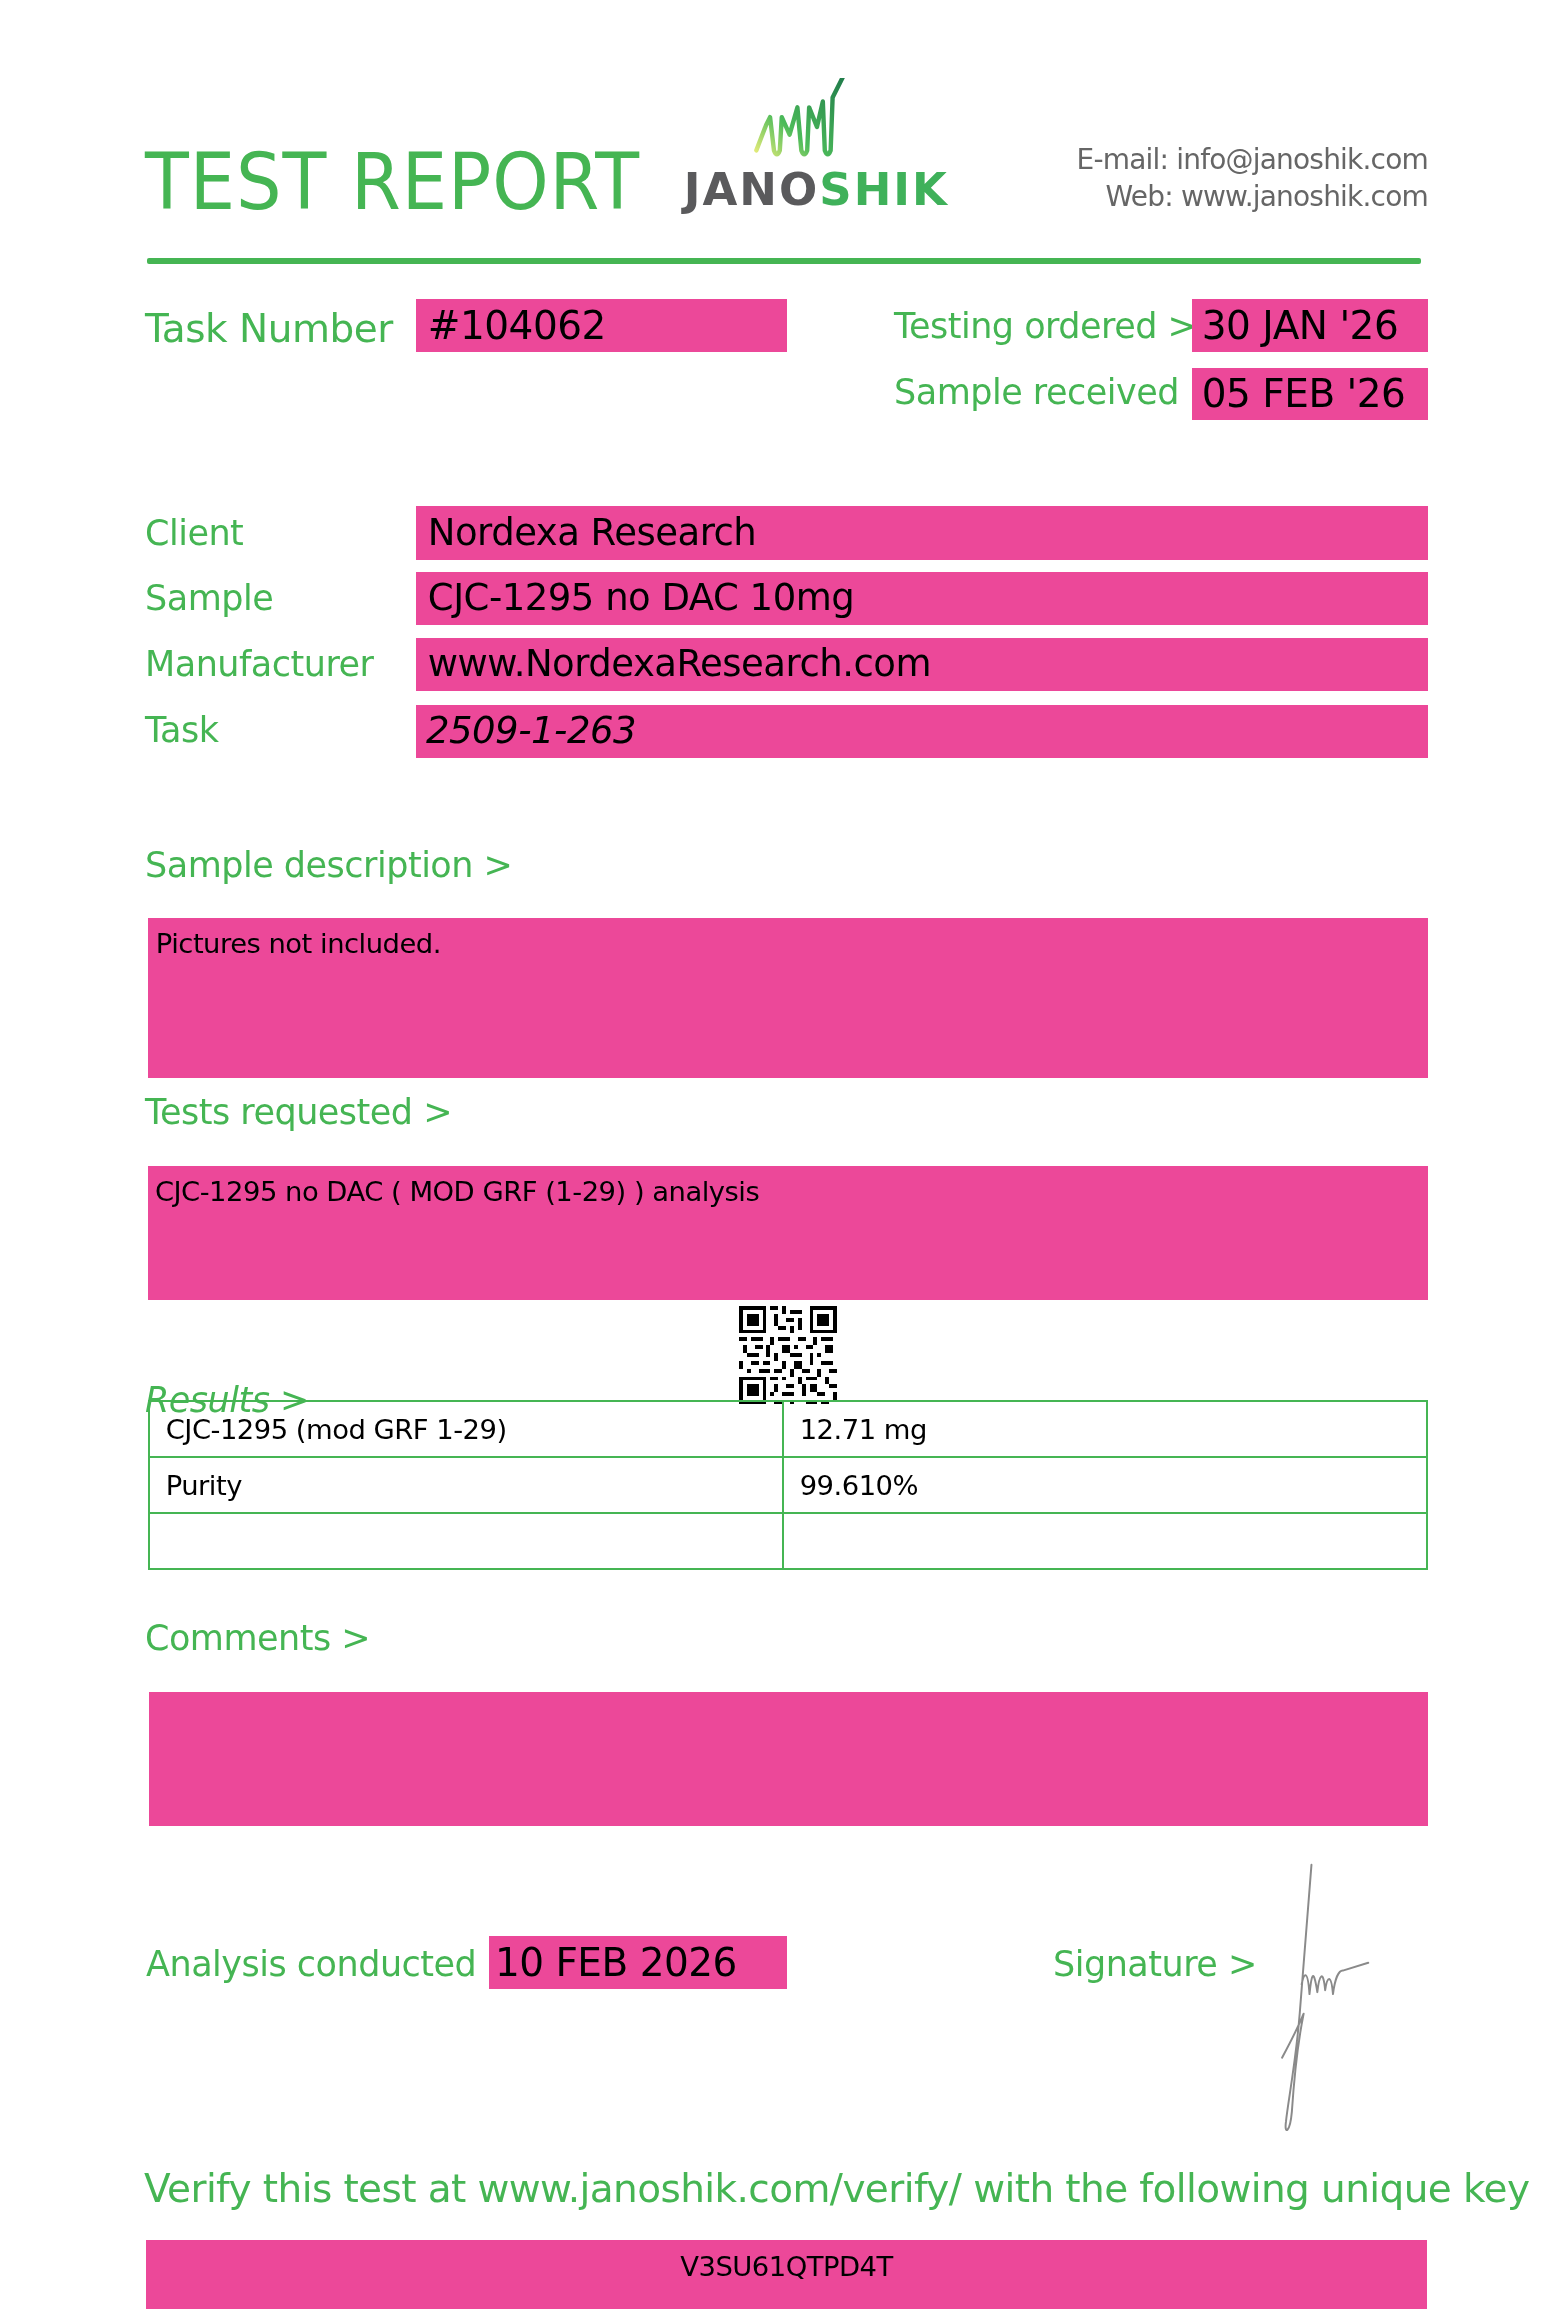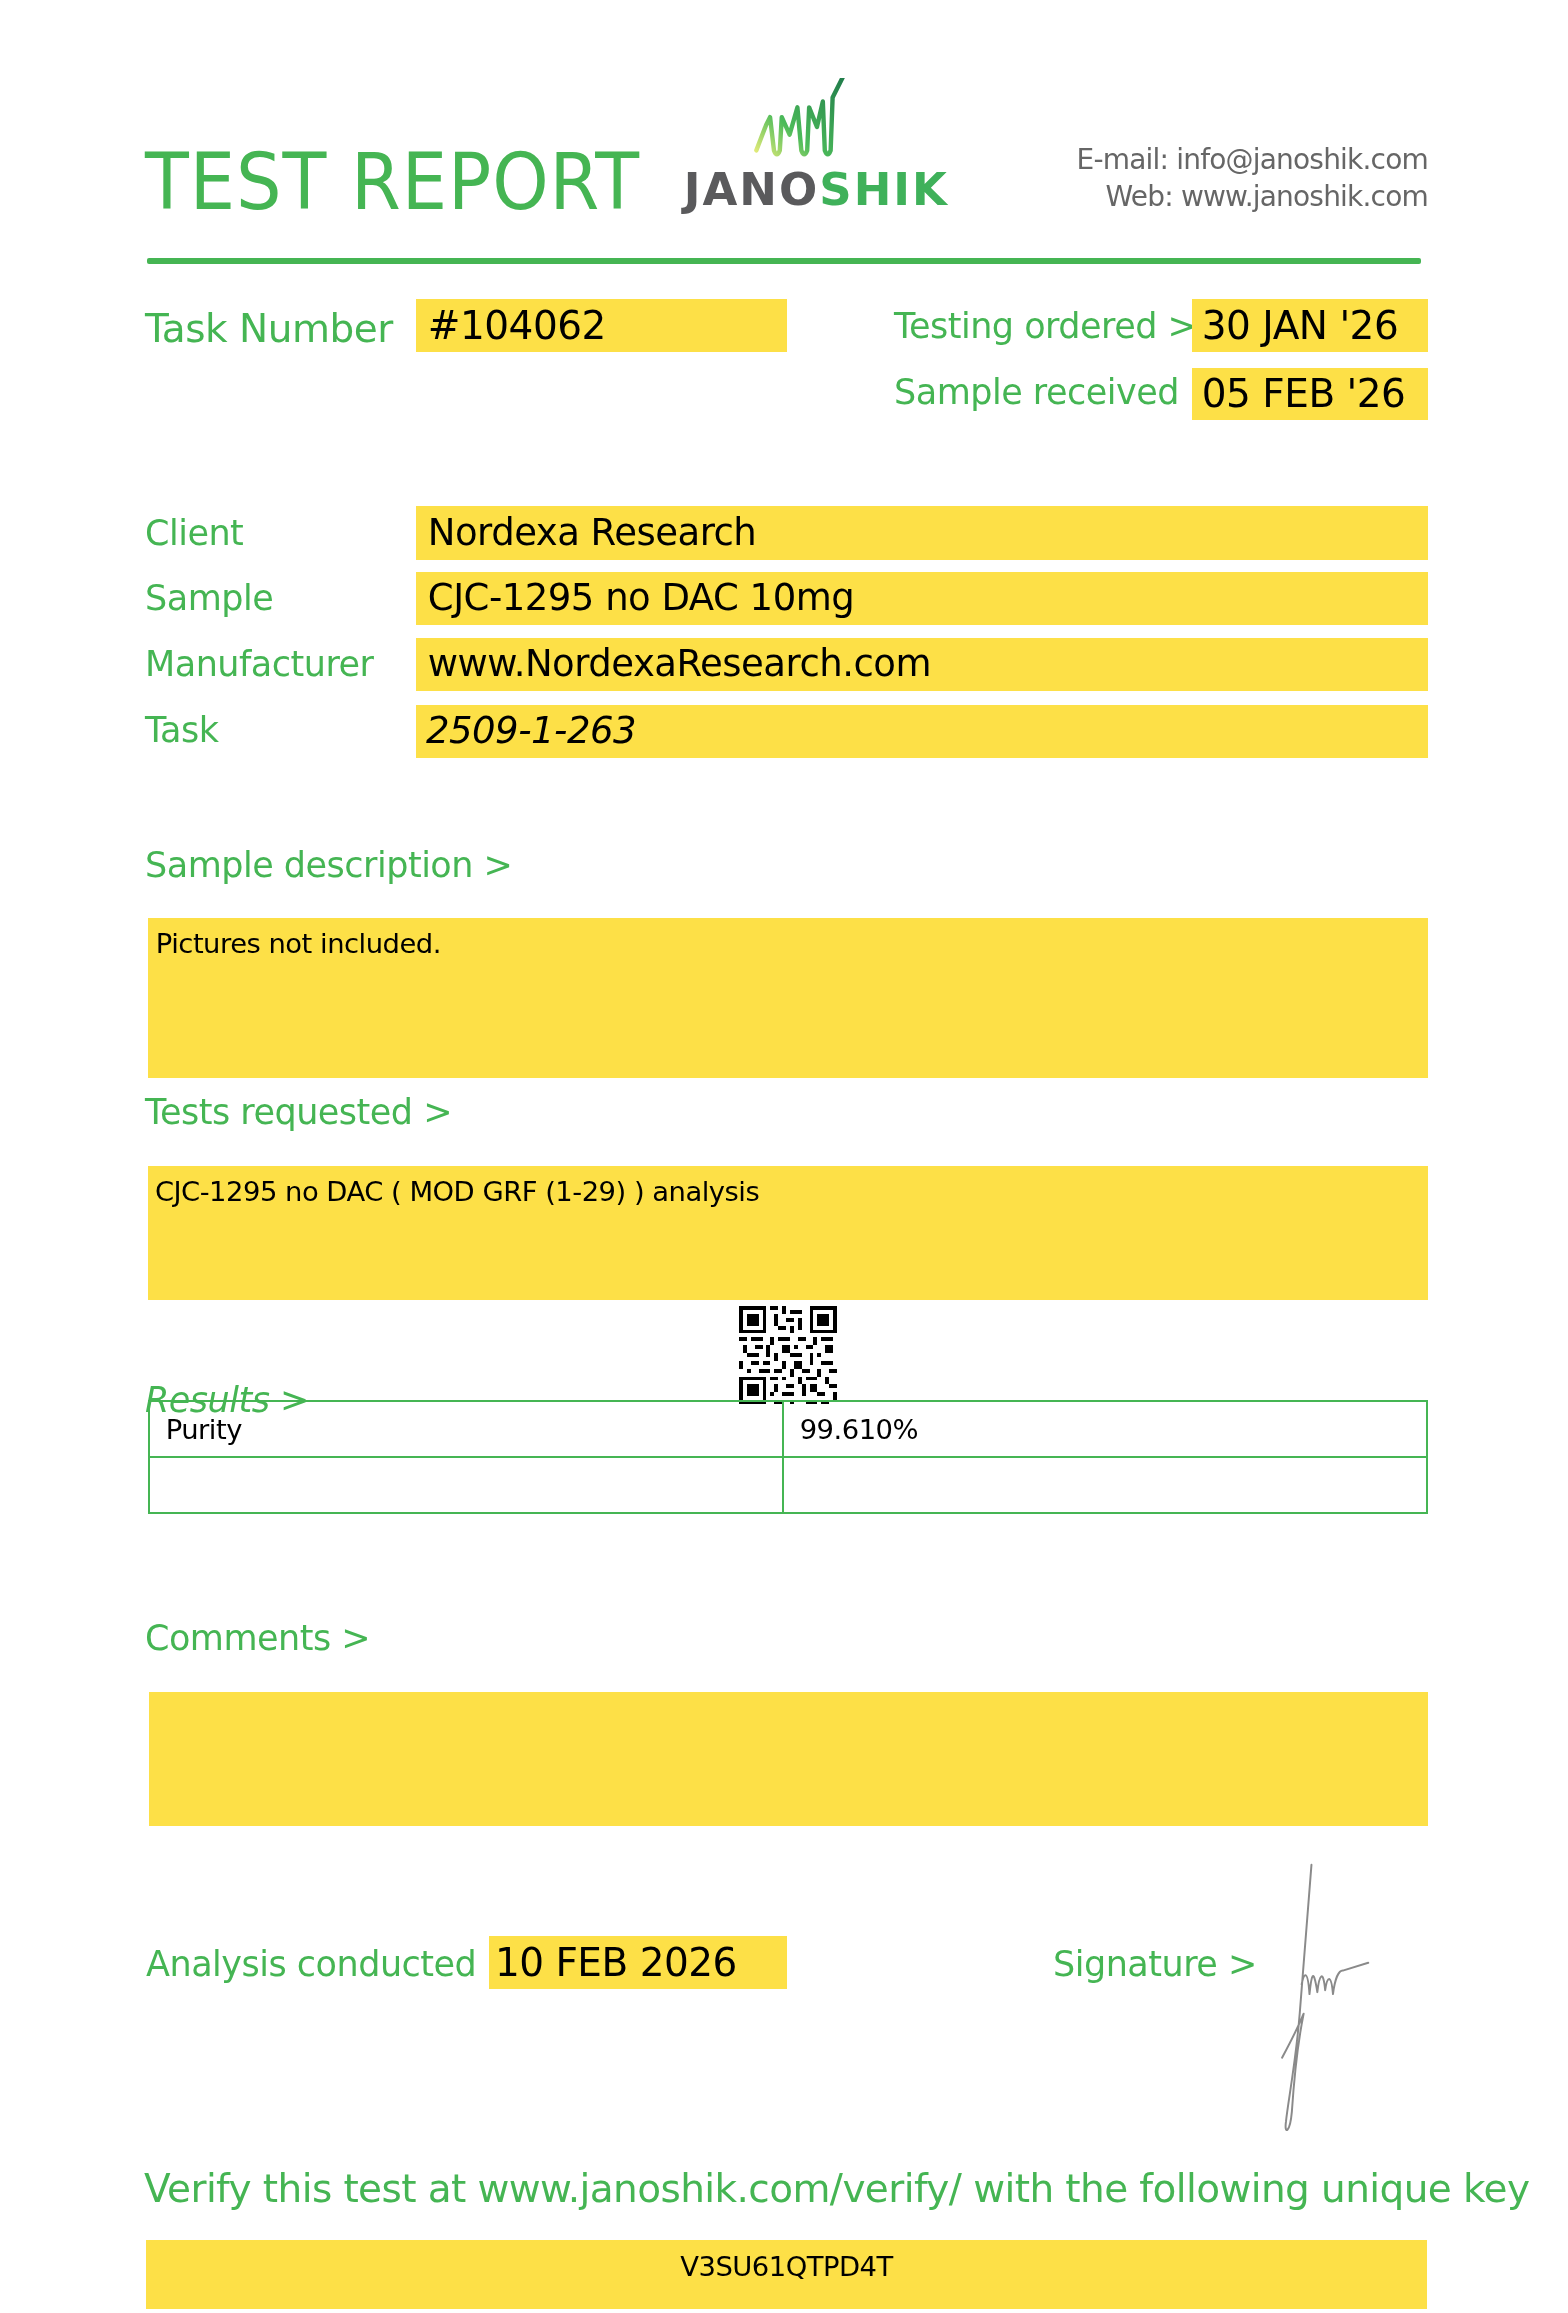--- a/index.html
+++ b/index.html
@@ -1,21 +1,21 @@
 <!DOCTYPE html>
 <html><head>
 <meta charset="utf-8">
 <style>
   * { box-sizing: border-box; margin: 0; padding: 0; }
   html, body { width: 1568px; height: 2313px; background: #ffffff; overflow: hidden; }
   body { position: relative; font-family: "DejaVu Sans", sans-serif; color: #000; }
   .abs { position: absolute; }
   .green { color: #45b553; }
   .label { font-family: "DejaVu Sans", sans-serif; color: #45b553; white-space: nowrap; letter-spacing: -0.5px; }
-  .box { position: absolute; background: #fde047; }
+  .box { position: absolute; background: #ec4899; }
   .val { position: absolute; white-space: nowrap; color: #000; letter-spacing: -0.5px; }
 
   .title { left: 145px; top: 135px; font-size: 78px; line-height: 94px; letter-spacing: 1px; transform: scaleX(0.92); transform-origin: left top; }
   .logo { left: 676px; top: 78px; width: 235px; height: 147px; }
   .logo-text { position: absolute; left: 7.8px; top: 84px; font-size: 45px; font-weight: bold; letter-spacing: 2px; line-height: 55px; }
   .logo-text .dark { color: #5a5a5c; }
   .logo-text .light { color: #3fb15a; }
   .contact { right: 140px; top: 141px; text-align: right; color: #666; font-size: 28px; line-height: 37px; letter-spacing: -0.8px; }
   .rule { left: 147px; top: 258px; width: 1274px; height: 5.9px; background: #45b553; border-radius: 2px; }
 
@@ -175,20 +175,24 @@
       <rect x="24" y="22" width="1" height="2"></rect>
     <rect x="9" y="24" width="2" height="1"></rect>
       <rect x="13" y="24" width="1" height="1"></rect>
       <rect x="17" y="24" width="3" height="1"></rect>
       <rect x="21" y="24" width="2" height="1"></rect>
   </g>
 </svg>
 
 <table class="results-table">
   <tbody>
+      <tr>
+    <td class="c1">CJC-1295 (mod GRF 1-29)</td>
+    <td>12.71 mg</td>
+  </tr>
   <tr>
     <td class="c1">Purity</td>
     <td>99.610%</td>
   </tr>
   <tr>
     <td class="c1"></td>
     <td></td>
   </tr>
 </tbody>
   </table>

